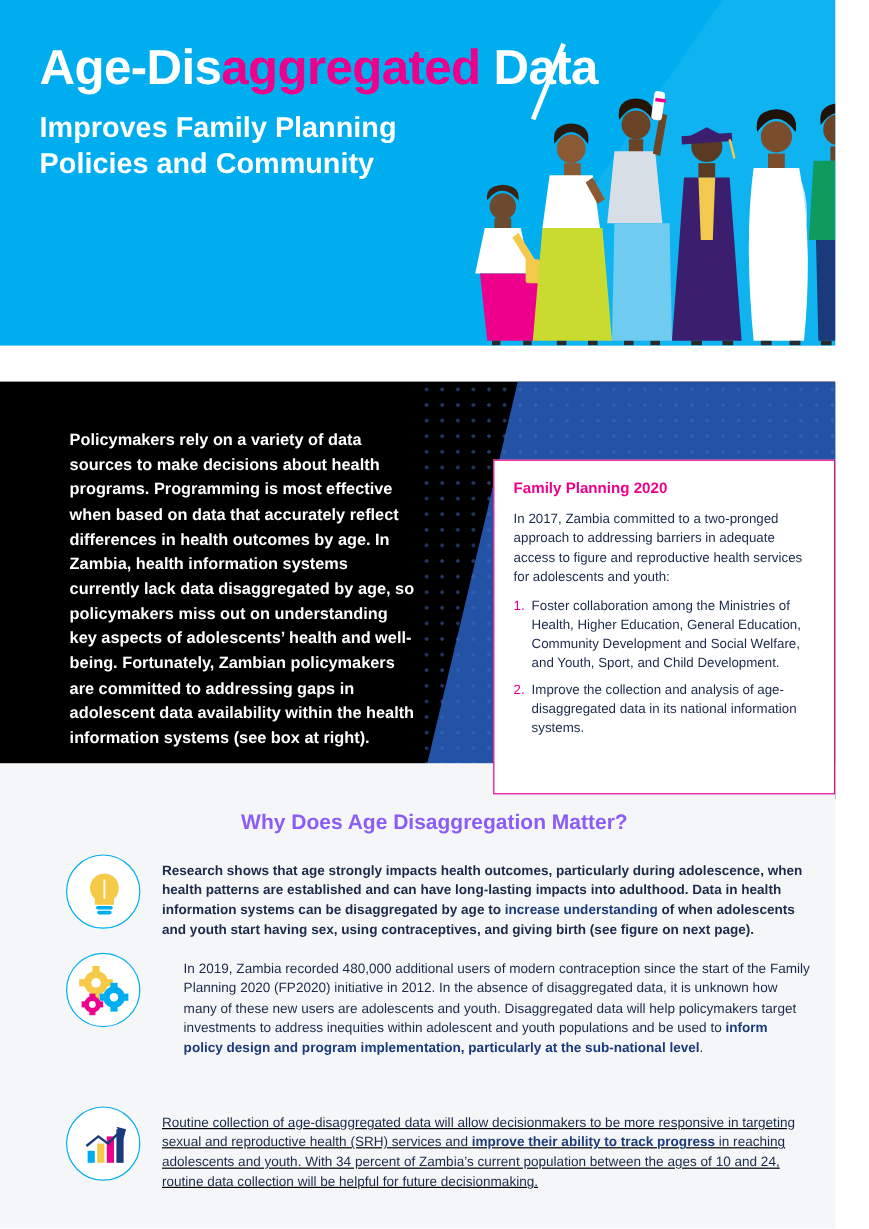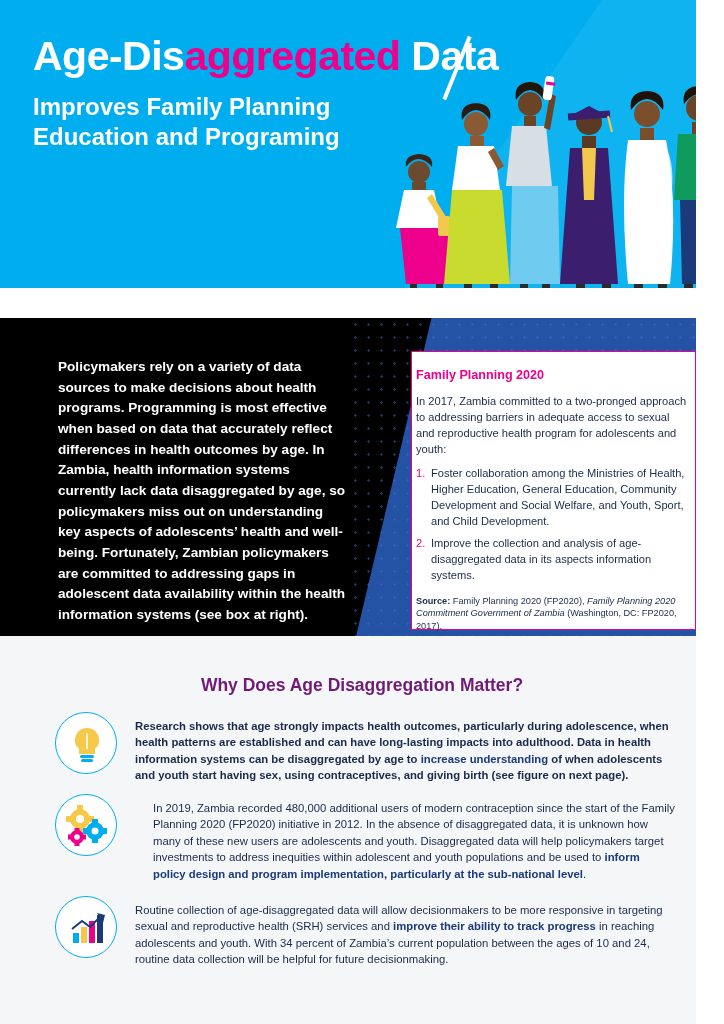--- a/index.html
+++ b/index.html
@@ -97,25 +97,25 @@
     color: #ffffff;
     font-size: 13.6px;
     line-height: 1.52;
     font-weight: bold;
     z-index: 3;
   }
 
   
   .card {
     position: absolute;
-    left: 411px; top: 33px;
+    left: 411px; top: 65px;
     width: 285px; height: 279px;
     background: #ffffff;
     border: 1.5px solid #EC008C;
-    padding: 15px 4px;
+    padding: 15px 16px;
     z-index: 3;
   }
   .card-title {
     color: #EC008C;
     font-size: 12.6px;
     font-weight: bold;
     line-height: 1.38;
     margin-bottom: 10px;
   }
   .card-body {
@@ -146,35 +146,35 @@
     position: absolute;
     left: 0; top: 636px;
     width: 724px; height: 388px;
     background: #F4F6F8;
   }
   .section-title {
     position: absolute;
     left: 0; top: 39px;
     width: 724px;
     text-align: center;
-    color: #701a75;
+    color: #8b5cf6;
     font-size: 17.5px;
     font-weight: bold;
   }
   .row {
     position: absolute;
     left: 55px;
     width: 620px;
     display: flex;
     gap: 18px;
     align-items: flex-start;
   }
   .row1 { top: 76px; font-weight: bold; }
   .row2 { top: 158px; gap: 36px; }
-  .row3 { top: 260px; }
+  .row3 { top: 286px; text-decoration: underline; }
   .circle {
     flex: none;
     width: 62px; height: 62px;
     border-radius: 50%;
     background: #ffffff;
     border: 1.6px solid #00AEEF;
     position: relative;
   }
   .row-text {
     font-size: 11.3px;
@@ -262,48 +262,47 @@
         <rect x="324" y="224" width="9" height="4" fill="#2A2A2A"></rect>
         <circle cx="322" cy="112" r="11" fill="#8A5A35"></circle>
         <path d="M310 120 h26 l-3 26 h-22 z" fill="#F2C94C"></path>
       </g>
     </svg>
 
     <div class="title-block">
       <div class="title-main"><span>Age-Dis</span><span class="pink">aggregated</span><span> Data</span></div>
       <div class="title-sub">
         <div>Improves Family Planning</div>
-        <div>Education and Programing</div>
+        <div>Policies and Community</div>
       </div>
     </div>
     <div class="slash"></div>
   </div>
 
   <div class="band">
     <div class="band-lighter"></div>
     <div class="band-dots"></div>
 
     <div class="intro-text">Policymakers rely on a variety of data sources to make decisions about health programs. Programming is most effective when based on data that accurately reflect differences in health outcomes by age. In Zambia, health information systems currently lack data disaggregated by age, so policymakers miss out on understanding key aspects of adolescents’ health and well-being. Fortunately, Zambian policymakers are committed to addressing gaps in adolescent data availability within the health information systems (see box at right).</div>
 
     <div class="card">
       <div class="card-title">
         <div>Family Planning 2020</div>
       </div>
-      <div class="card-body">In 2017, Zambia committed to a two-pronged approach to addressing barriers in adequate access to sexual and reproductive health program for adolescents and youth:</div>
+      <div class="card-body">In 2017, Zambia committed to a two-pronged approach to addressing barriers in adequate access to figure and reproductive health services for adolescents and youth:</div>
       <div class="card-list">
         <div class="card-li">
           <span class="num">1.</span>
           <span>Foster collaboration among the Ministries of Health, Higher Education, General Education, Community Development and Social Welfare, and Youth, Sport, and Child Development.</span>
         </div>
         <div class="card-li">
           <span class="num">2.</span>
-          <span>Improve the collection and analysis of age-disaggregated data in its aspects information systems.</span>
+          <span>Improve the collection and analysis of age-disaggregated data in its national information systems.</span>
         </div>
       </div>
-      <div class="card-source"><b>Source:</b><span> Family Planning 2020 (FP2020), </span><i>Family Planning 2020 Commitment Government of Zambia</i><span> (Washington, DC: FP2020, 2017).</span></div>
     </div>
   </div>
 
   <div class="light">
     <div class="section-title">Why Does Age Disaggregation Matter?</div>
 
     <div class="row row1">
       <div class="circle">
         <svg viewBox="0 0 62 62" width="62" height="62">
           <path d="M31 15 a12 12 0 0 1 8 21 l0 5 h-16 l0 -5 a12 12 0 0 1 8 -21 z" fill="#F7C948"></path>

